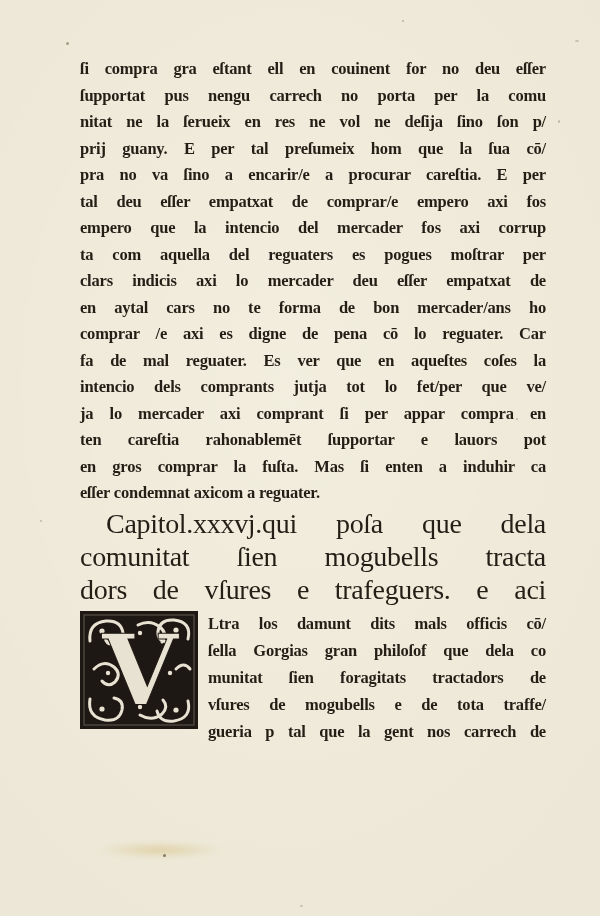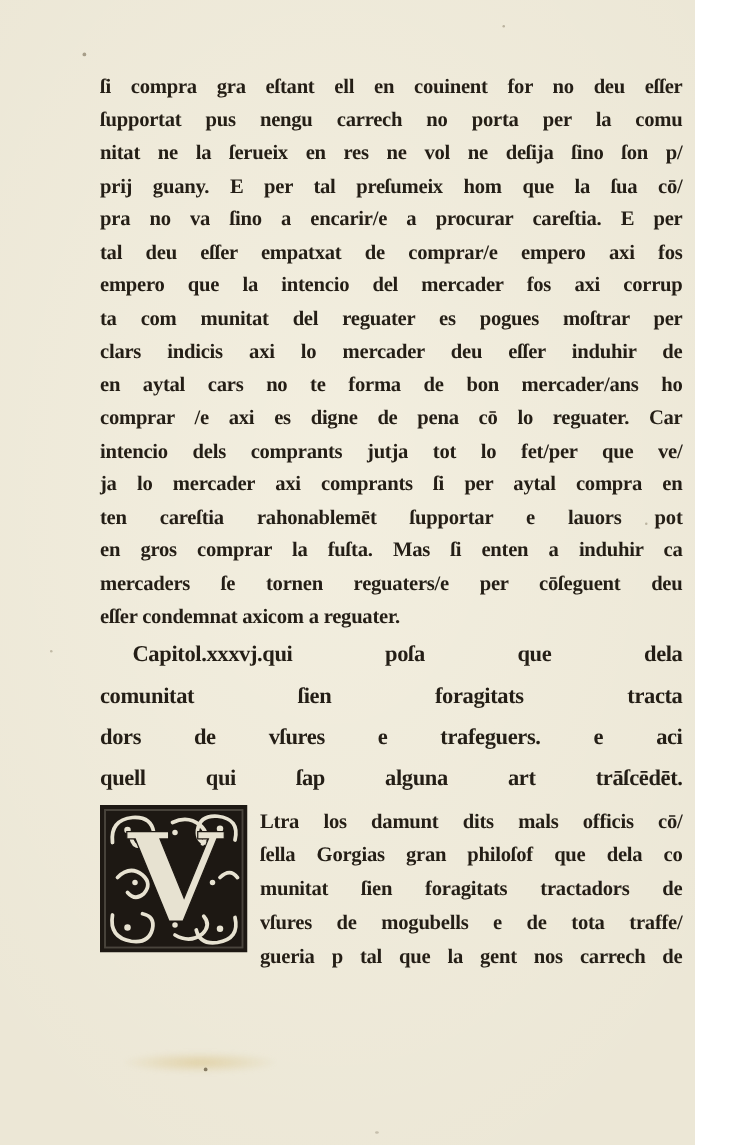--- a/index.html
+++ b/index.html
@@ -3,21 +3,21 @@
 <meta charset="utf-8">
 <style>
   html,body{margin:0;padding:0;}
   body{
     width:600px;height:916px;
     font-family:"Liberation Serif",serif;
     overflow:hidden;
   }
   .page{
     position:relative;
-    width:556px;height:916px;
+    width:600px;height:916px;
     background:
       radial-gradient(ellipse 130% 120% at 48% 42%, rgba(255,252,240,.35) 0%, rgba(255,252,240,0) 55%),
       radial-gradient(ellipse 140% 130% at 50% 50%, #ece7d6 55%, #e2dcc8 88%, #d9d2bc 100%);
     background-color:#eae5d4;
     overflow:hidden;
   }
   .textblock{
     position:absolute;
     left:80px; top:56px; width:466px;
     color:#241e16;
@@ -28,23 +28,23 @@
     white-space:normal;
   }
   .para1{
     font-size:16.5px;
     line-height:26.5px;
     font-weight:bold;
     letter-spacing:-0.2px;
   }
   .para1 .tline:last-child{ text-align-last:left; }
   .heading{
-    font-size:18px;
+    font-size:28px;
     line-height:33px;
-    font-weight:bold;
+    font-weight:normal;
     letter-spacing:-0.3px;
   }
   .heading .tline:first-child{ padding-left:26px; }
   .para2{
     margin-top:4px;
     font-size:16.5px;
     line-height:27px;
     font-weight:bold;
     letter-spacing:-0.2px;
   }
@@ -94,37 +94,36 @@
   <div class="textblock">
 
     <div class="para1">
         <div class="tline">ſi compra gra eſtant ell en couinent for no deu eſſer</div>
         <div class="tline">ſupportat pus nengu carrech no porta per la comu</div>
         <div class="tline">nitat ne la ſerueix en res ne vol ne deſija ſino ſon p/</div>
         <div class="tline">prij guany. E per tal preſumeix hom que la ſua cō/</div>
         <div class="tline">pra no va ſino a encarir/e a procurar careſtia. E per</div>
         <div class="tline">tal deu eſſer empatxat de comprar/e empero axi fos</div>
         <div class="tline">empero que la intencio del mercader fos axi corrup</div>
-        <div class="tline">ta com munitat del reguater es pogues moſtrar per</div>
-        <div class="tline">clars indicis axi lo mercader deu eſſer induhir de</div>
+        <div class="tline">ta com aquella del reguaters es pogues moſtrar per</div>
+        <div class="tline">clars indicis axi lo mercader deu eſſer empatxat de</div>
         <div class="tline">en aytal cars no te forma de bon mercader/ans ho</div>
         <div class="tline">comprar /e axi es digne de pena cō lo reguater. Car</div>
+        <div class="tline">fa de mal reguater. Es ver que en aqueſtes coſes la</div>
         <div class="tline">intencio dels comprants jutja tot lo fet/per que ve/</div>
-        <div class="tline">ja lo mercader axi comprants ſi per aytal compra en</div>
+        <div class="tline">ja lo mercader axi comprant ſi per appar compra en</div>
         <div class="tline">ten careſtia rahonablemēt ſupportar e lauors pot</div>
         <div class="tline">en gros comprar la fuſta. Mas ſi enten a induhir ca</div>
-        <div class="tline">mercaders ſe tornen reguaters/e per cōſeguent deu</div>
         <div class="tline">eſſer condemnat axicom a reguater.</div>
       </div>
 
     <div class="heading">
         <div class="tline">Capitol.xxxvj.qui poſa que dela</div>
-        <div class="tline">comunitat ſien foragitats tracta</div>
+        <div class="tline">comunitat ſien mogubells tracta</div>
         <div class="tline">dors de vſures e trafeguers. e aci</div>
-        <div class="tline">quell qui ſap alguna art trāſcēdēt.</div>
       </div>
 
     <div class="para2">
       <svg class="dropcap" viewBox="0 0 118 118" xmlns="http://www.w3.org/2000/svg">
         <rect x="0" y="0" width="118" height="118" fill="#1d1813"></rect>
         <rect x="4" y="4" width="110" height="110" fill="none" stroke="#e7e2d1" stroke-opacity="0.22" stroke-width="1.5"></rect>
         <g stroke="#e7e2d1" stroke-width="3" fill="none" stroke-linecap="round">
           <path d="M10 30 Q8 12 26 10 Q41 9 43 22 Q44 32 34 33 Q26 34 25 26"></path>
           <path d="M108 28 Q112 11 94 9 Q80 8 78 20 Q77 30 87 31"></path>
           <path d="M10 88 Q7 106 25 109 Q39 111 42 99 Q44 89 34 87"></path>

